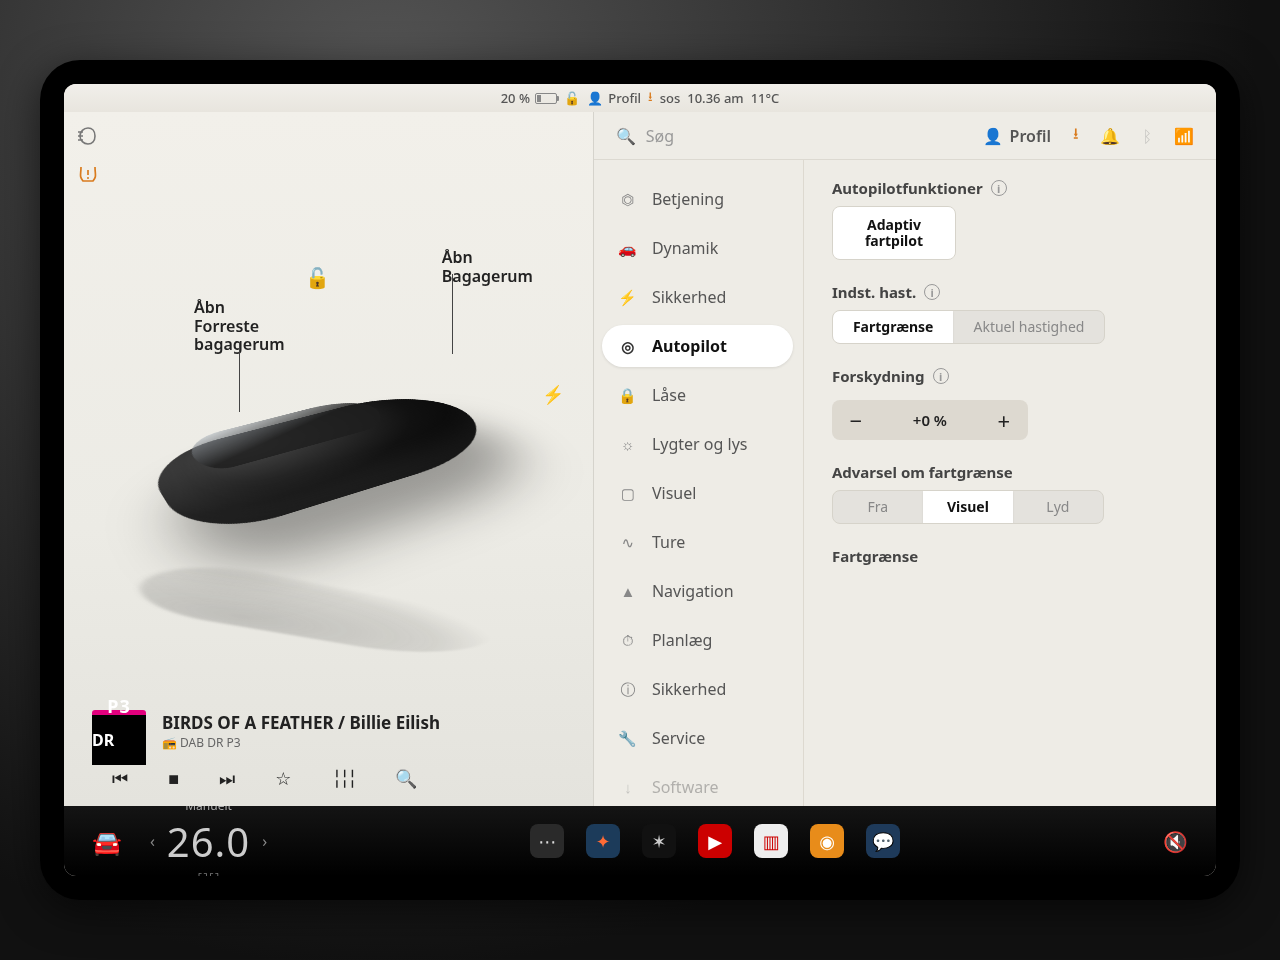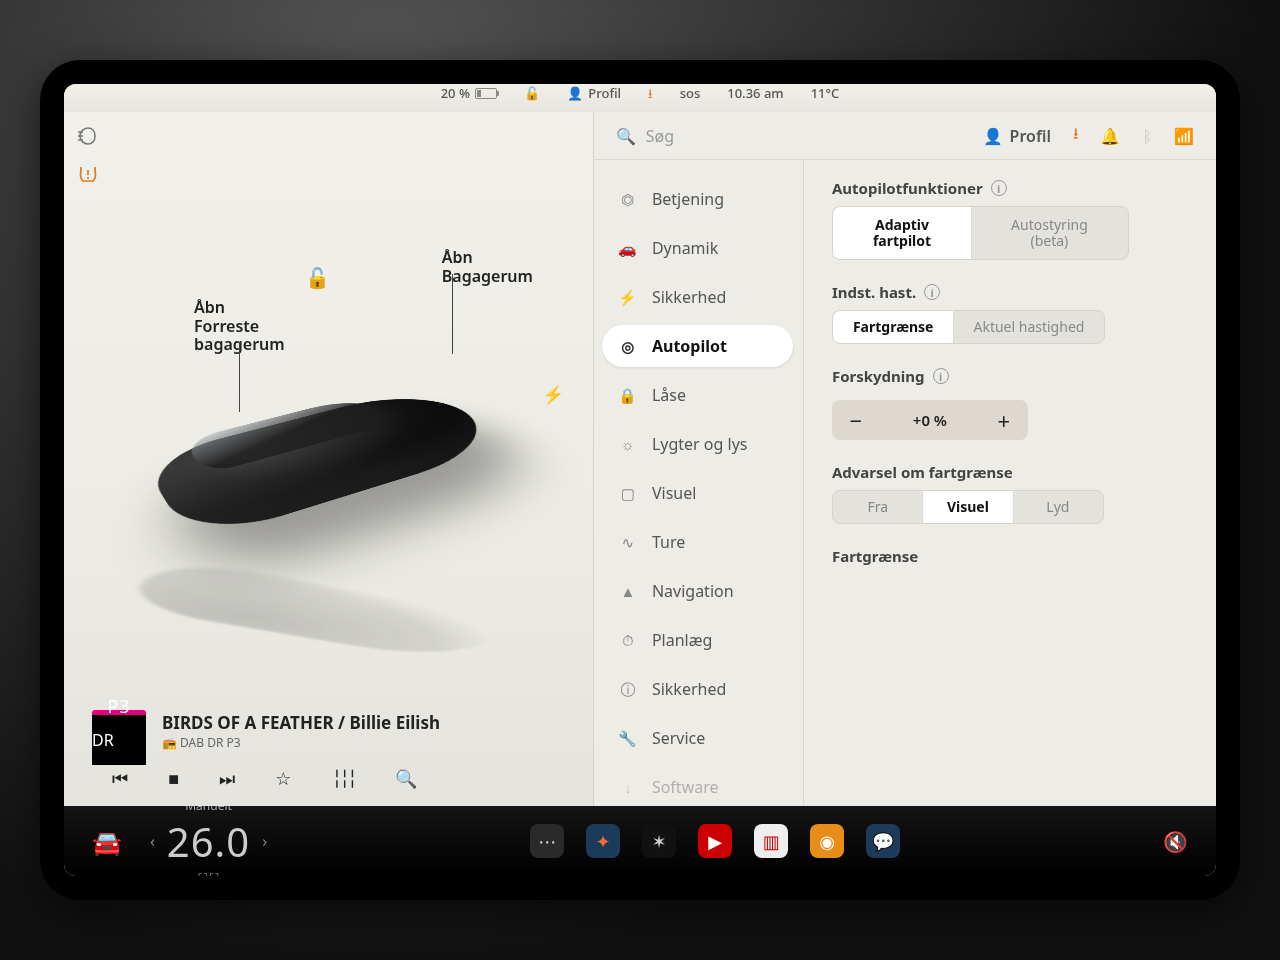--- a/index.html
+++ b/index.html
@@ -1,21 +1,21 @@
 <!DOCTYPE html>
 <html><head>
 <meta charset="utf-8">
 <style>
   *{box-sizing:border-box;margin:0;padding:0;font-family:system-ui,-apple-system,Helvetica,Arial,sans-serif}
   html,body{width:1280px;height:960px;overflow:hidden}
   body{background:#222 radial-gradient(circle at 30% 10%,#555,#111 70%);display:flex;align-items:center;justify-content:center;}
   .tablet{width:1200px;height:840px;background:#000;border-radius:40px;padding:24px;box-shadow:0 10px 40px rgba(0,0,0,.6);position:relative;}
   .screen{width:100%;height:100%;border-radius:12px;overflow:hidden;position:relative;display:flex;flex-direction:column;background:#e9e6e1;}
   
-  .statusbar{height:28px;display:flex;align-items:flex-start;justify-content:center;gap:27px;color:#555;font-size:13px;background:linear-gradient(#f1efea,#e8e5de);padding:0 18px;font-weight:500;}
+  .statusbar{height:28px;display:flex;align-items:center;justify-content:center;gap:7px;color:#555;font-size:13px;background:linear-gradient(#f1efea,#e8e5de);padding:0 18px;font-weight:500;}
   .statusbar .item{display:flex;align-items:center;gap:5px;}
   .batt{display:inline-block;width:22px;height:11px;border:1px solid #888;border-radius:2px;position:relative}
   .batt::after{content:"";position:absolute;right:-3px;top:2px;width:2px;height:5px;background:#888;border-radius:0 1px 1px 0}
   .batt i{position:absolute;left:1px;top:1px;height:7px;width:20%;background:#888}
   .orange{color:#d97b1e}
   
   .content{flex:1;display:flex;position:relative;overflow:hidden}
   .left{flex:0 0 46%;background:linear-gradient(180deg,#f2f0ea 0%,#ecebe5 60%,#e4e3dd 100%);position:relative;border-right:1px solid #d5d3cc;display:flex;flex-direction:column}
   .right{flex:1;display:flex;flex-direction:column;background:#eeece6}
   
@@ -24,21 +24,21 @@
   .carviz{flex:1;position:relative}
   .callout{position:absolute;font-size:16px;color:#222;font-weight:600;white-space:pre-line;line-height:1.15}
   .callout .line{position:absolute;width:1px;background:#444}
   .car{position:absolute;left:50%;top:58%;transform:translate(-50%,-50%) perspective(800px) rotateX(58deg) rotateZ(-28deg);width:340px;height:150px;border-radius:90px 120px 120px 90px / 70px 80px 80px 70px;background:radial-gradient(ellipse at 30% 20%,#4a4a4a 0%,#111 55%,#000 100%);box-shadow:0 60px 60px rgba(0,0,0,.35),inset 20px -30px 40px rgba(255,255,255,.08)}
   .car::before{content:"";position:absolute;left:14%;top:-14px;width:62%;height:70px;border-radius:60px 90px 50px 40px/50px;background:linear-gradient(165deg,rgba(210,220,230,.5),rgba(30,30,30,.8) 50%);filter:blur(.5px)}
   .reflection{position:absolute;left:50%;top:74%;width:380px;height:140px;transform:translateX(-50%) scaleY(-.65) perspective(800px) rotateX(58deg) rotateZ(-28deg);border-radius:90px 120px 120px 90px/70px;background:radial-gradient(ellipse at 30% 20%,rgba(60,60,60,.4),rgba(0,0,0,.15) 60%,transparent 80%);filter:blur(3px);opacity:.6}
   .bolt{position:absolute;right:28px;top:46%;font-size:18px;color:#222}
   .unlock-icon{position:absolute;left:48%;top:26%;transform:translateX(-50%);font-size:20px;color:#222}
   
   .media{display:flex;align-items:center;gap:16px;padding:12px 28px 8px 28px;color:#222}
-  .p3{width:54px;height:42px;background:#e3007e;color:#fff;font-weight:400;display:flex;align-items:center;justify-content:center;flex-direction:column;border-radius:3px;line-height:1}
+  .p3{width:54px;height:42px;background:#e3007e;color:#fff;font-weight:700;display:flex;align-items:center;justify-content:center;flex-direction:column;border-radius:3px;line-height:1}
   .p3 span:first-child{font-size:18px;letter-spacing:1px}
   .p3 span:last-child{font-size:16px;background:#000;width:100%;text-align:left;padding:17px 0}
   .track-title{font-size:17px;font-weight:700}
   .track-sub{font-size:12px;color:#666}
   .media-controls{display:flex;align-items:center;gap:40px;padding:6px 48px 16px 48px;color:#222;font-size:18px}
   .media-controls .btn{cursor:pointer}
   
   .searchrow{display:flex;align-items:center;gap:18px;padding:10px 22px;border-bottom:1px solid #dcd9d1;color:#555}
   .searchrow .search{flex:1;display:flex;align-items:center;gap:10px;font-size:16px;color:#999}
   .searchrow .icons{display:flex;align-items:center;gap:22px;font-size:16px;color:#888}
@@ -46,21 +46,21 @@
   .settings{flex:1;display:flex;overflow:hidden}
   .menu{flex:0 0 210px;padding:18px 10px 18px 8px;display:flex;flex-direction:column;gap:7px;border-right:1px solid #ddd9d0;overflow:auto}
   .menu .mi{display:flex;align-items:center;gap:14px;padding:10px 16px;font-size:16px;color:#555;border-radius:22px;cursor:pointer;white-space:nowrap}
   .menu .mi.active{background:#fff;color:#111;font-weight:700;box-shadow:0 1px 3px rgba(0,0,0,.1)}
   .menu .mi .mico{width:20px;text-align:center;color:#888;font-size:15px}
   .menu .mi.active .mico{color:#333}
   .pane{flex:1;padding:18px 28px;overflow:auto;display:flex;flex-direction:column;gap:22px;color:#333}
   .section-title{font-size:15px;font-weight:700;color:#444;display:flex;align-items:center;gap:8px}
   .info{display:inline-flex;width:16px;height:16px;border:1.5px solid #999;border-radius:50%;align-items:center;justify-content:center;font-size:11px;color:#999;font-weight:700}
   .seg{display:flex;background:rgba(0,0,0,.04);border:1px solid #d6d3ca;border-radius:8px;width:fit-content;overflow:hidden}
-  .seg .opt{padding:10px 40px;font-size:14px;color:#888;text-align:center;min-width:110px;line-height:1.15;cursor:pointer}
+  .seg .opt{padding:10px 32px;font-size:14px;color:#888;text-align:center;min-width:110px;line-height:1.15;cursor:pointer}
   .seg .opt.sel{background:#fff;color:#111;font-weight:700;box-shadow:0 1px 2px rgba(0,0,0,.08)}
   .seg.small .opt{padding:8px 20px;min-width:90px}
   .stepper{display:flex;align-items:center;background:#ddd9d0;border-radius:8px;width:fit-content}
   .stepper .sbtn{width:48px;height:40px;display:flex;align-items:center;justify-content:center;font-size:22px;color:#222;cursor:pointer}
   .stepper .sval{width:100px;text-align:center;font-size:15px;font-weight:600;color:#222}
   
   .dock{height:70px;background:linear-gradient(#141414,#000);display:flex;align-items:center;padding:0 28px;color:#ccc;gap:28px}
   .dock .climzone{display:flex;align-items:center;gap:12px}
   .dock .temp{font-size:40px;font-weight:400;letter-spacing:1px}
   .dock .tlabel{font-size:12px;color:#aaa;text-align:center}
@@ -229,22 +229,20 @@
 
           <div class="pane">
             <div>
               <div class="section-title">
                   <span>Autopilotfunktioner</span>
                   <span class="info">i</span>
                 </div>
               <div class="seg" style="margin-top:8px">
                 <div class="opt sel" style="white-space:pre-line">Adaptiv
 fartpilot</div>
-                <div class="opt" style="white-space:pre-line">Autostyring
-(beta)</div>
               </div>
             </div>
 
             <div>
               <div class="section-title">
                   <span>Indst. hast.</span>
                   <span class="info">i</span>
                 </div>
               <div class="seg small" style="margin-top:8px">
                 <div class="opt sel">Fartgrænse</div>

